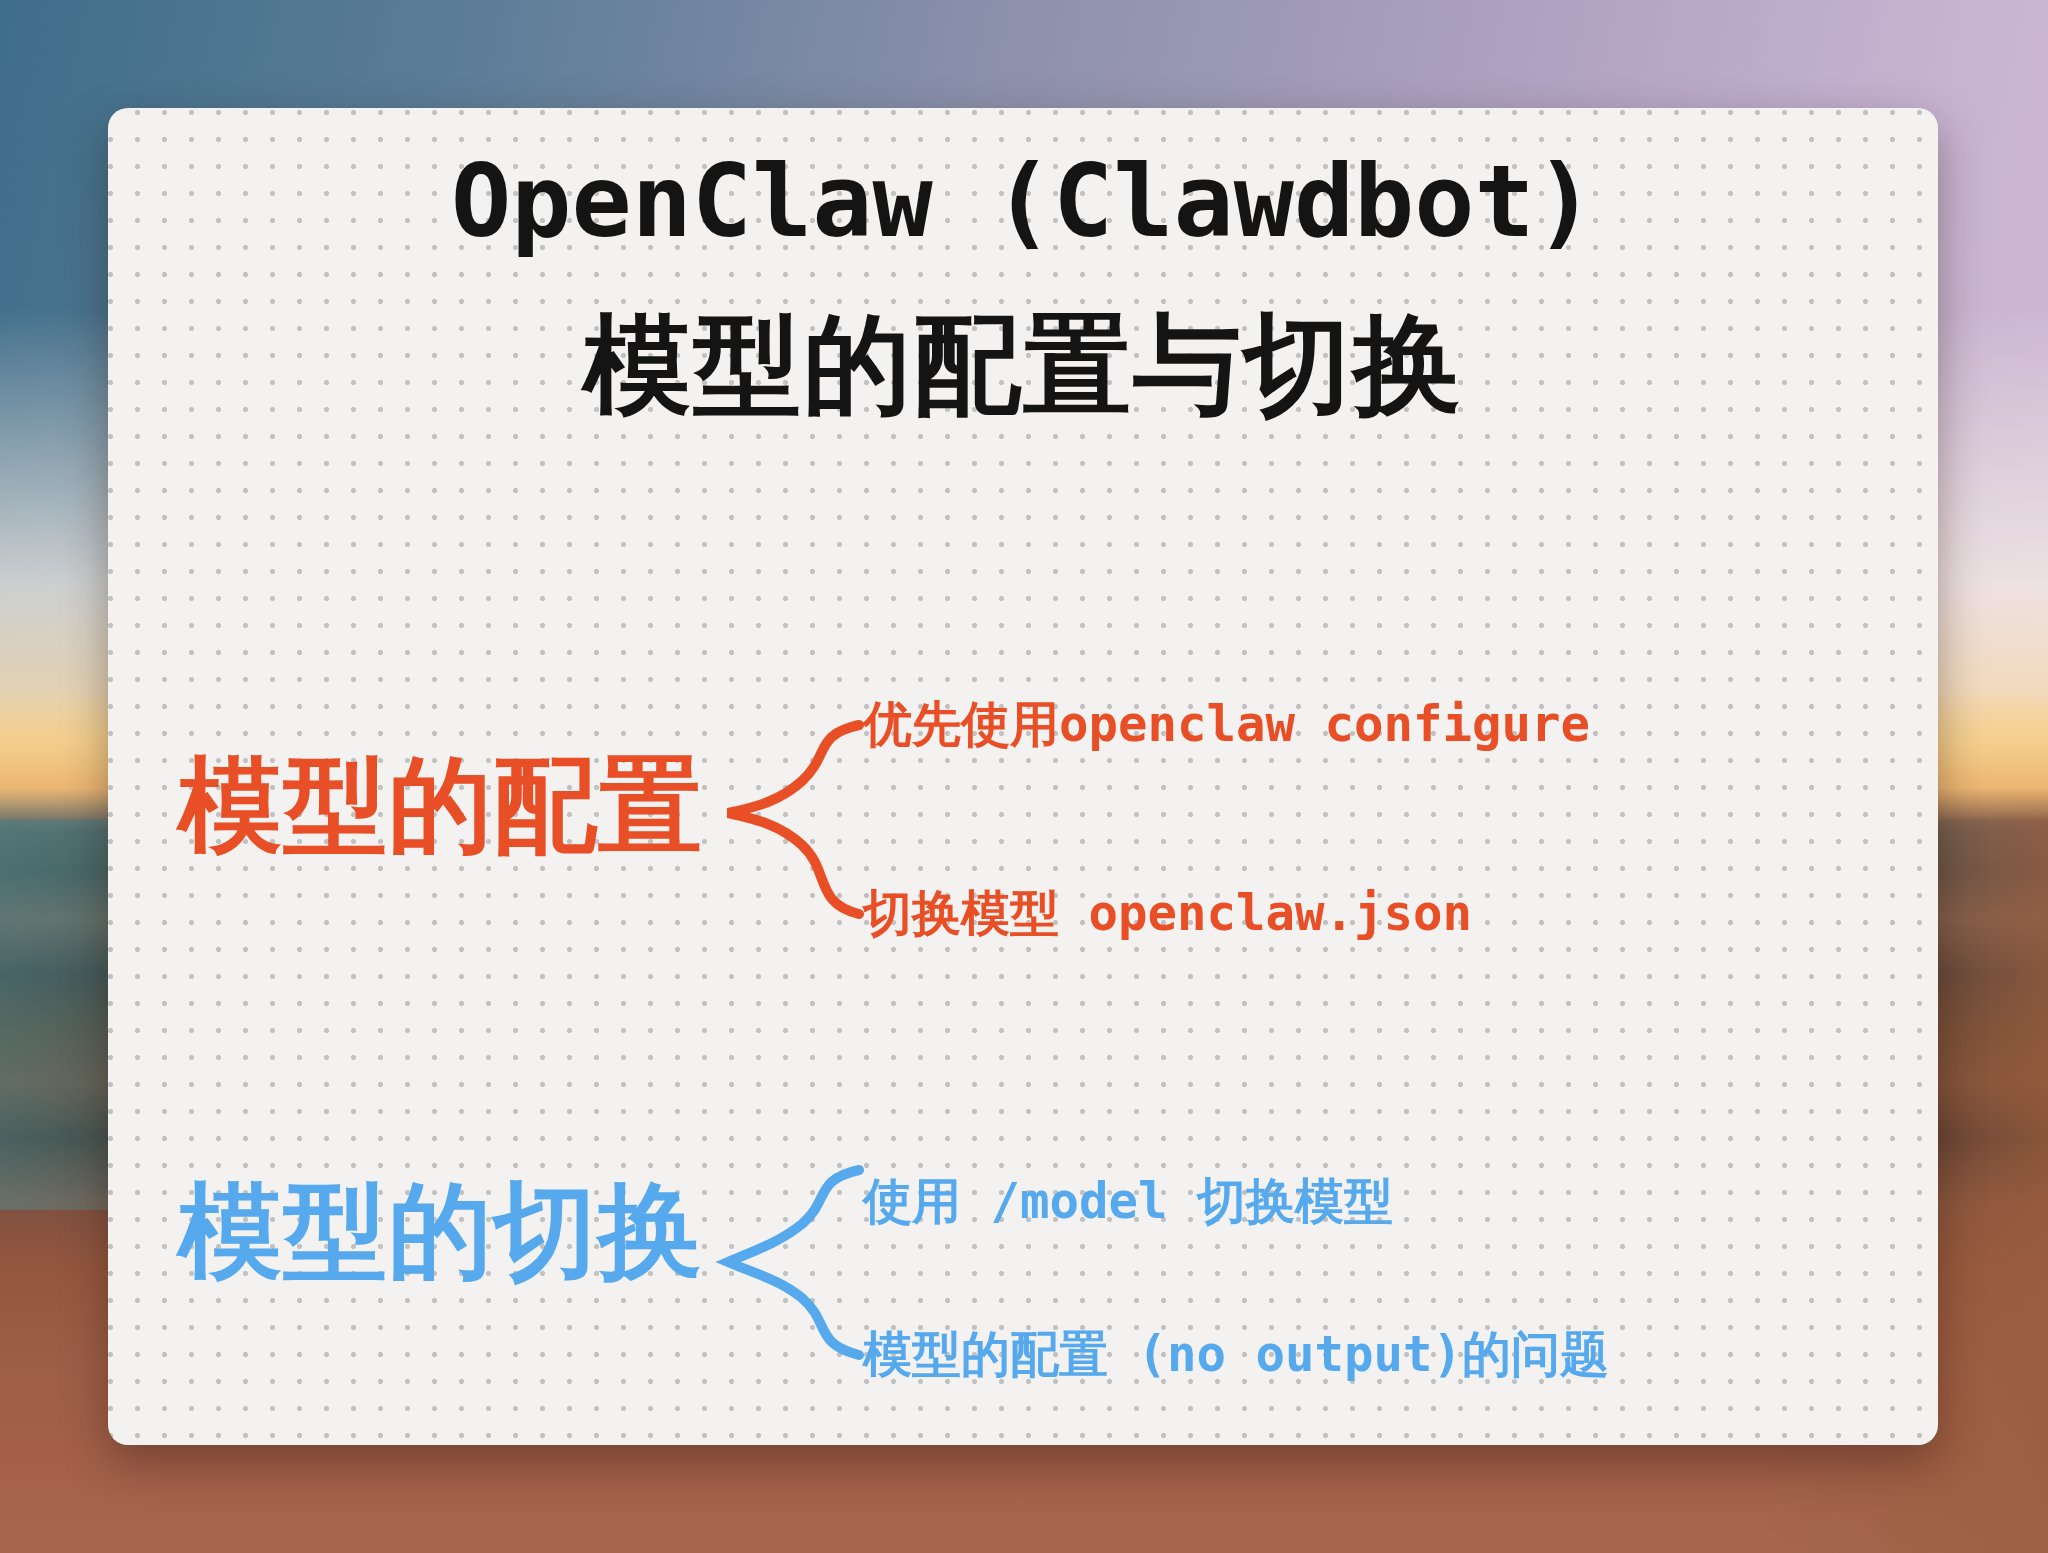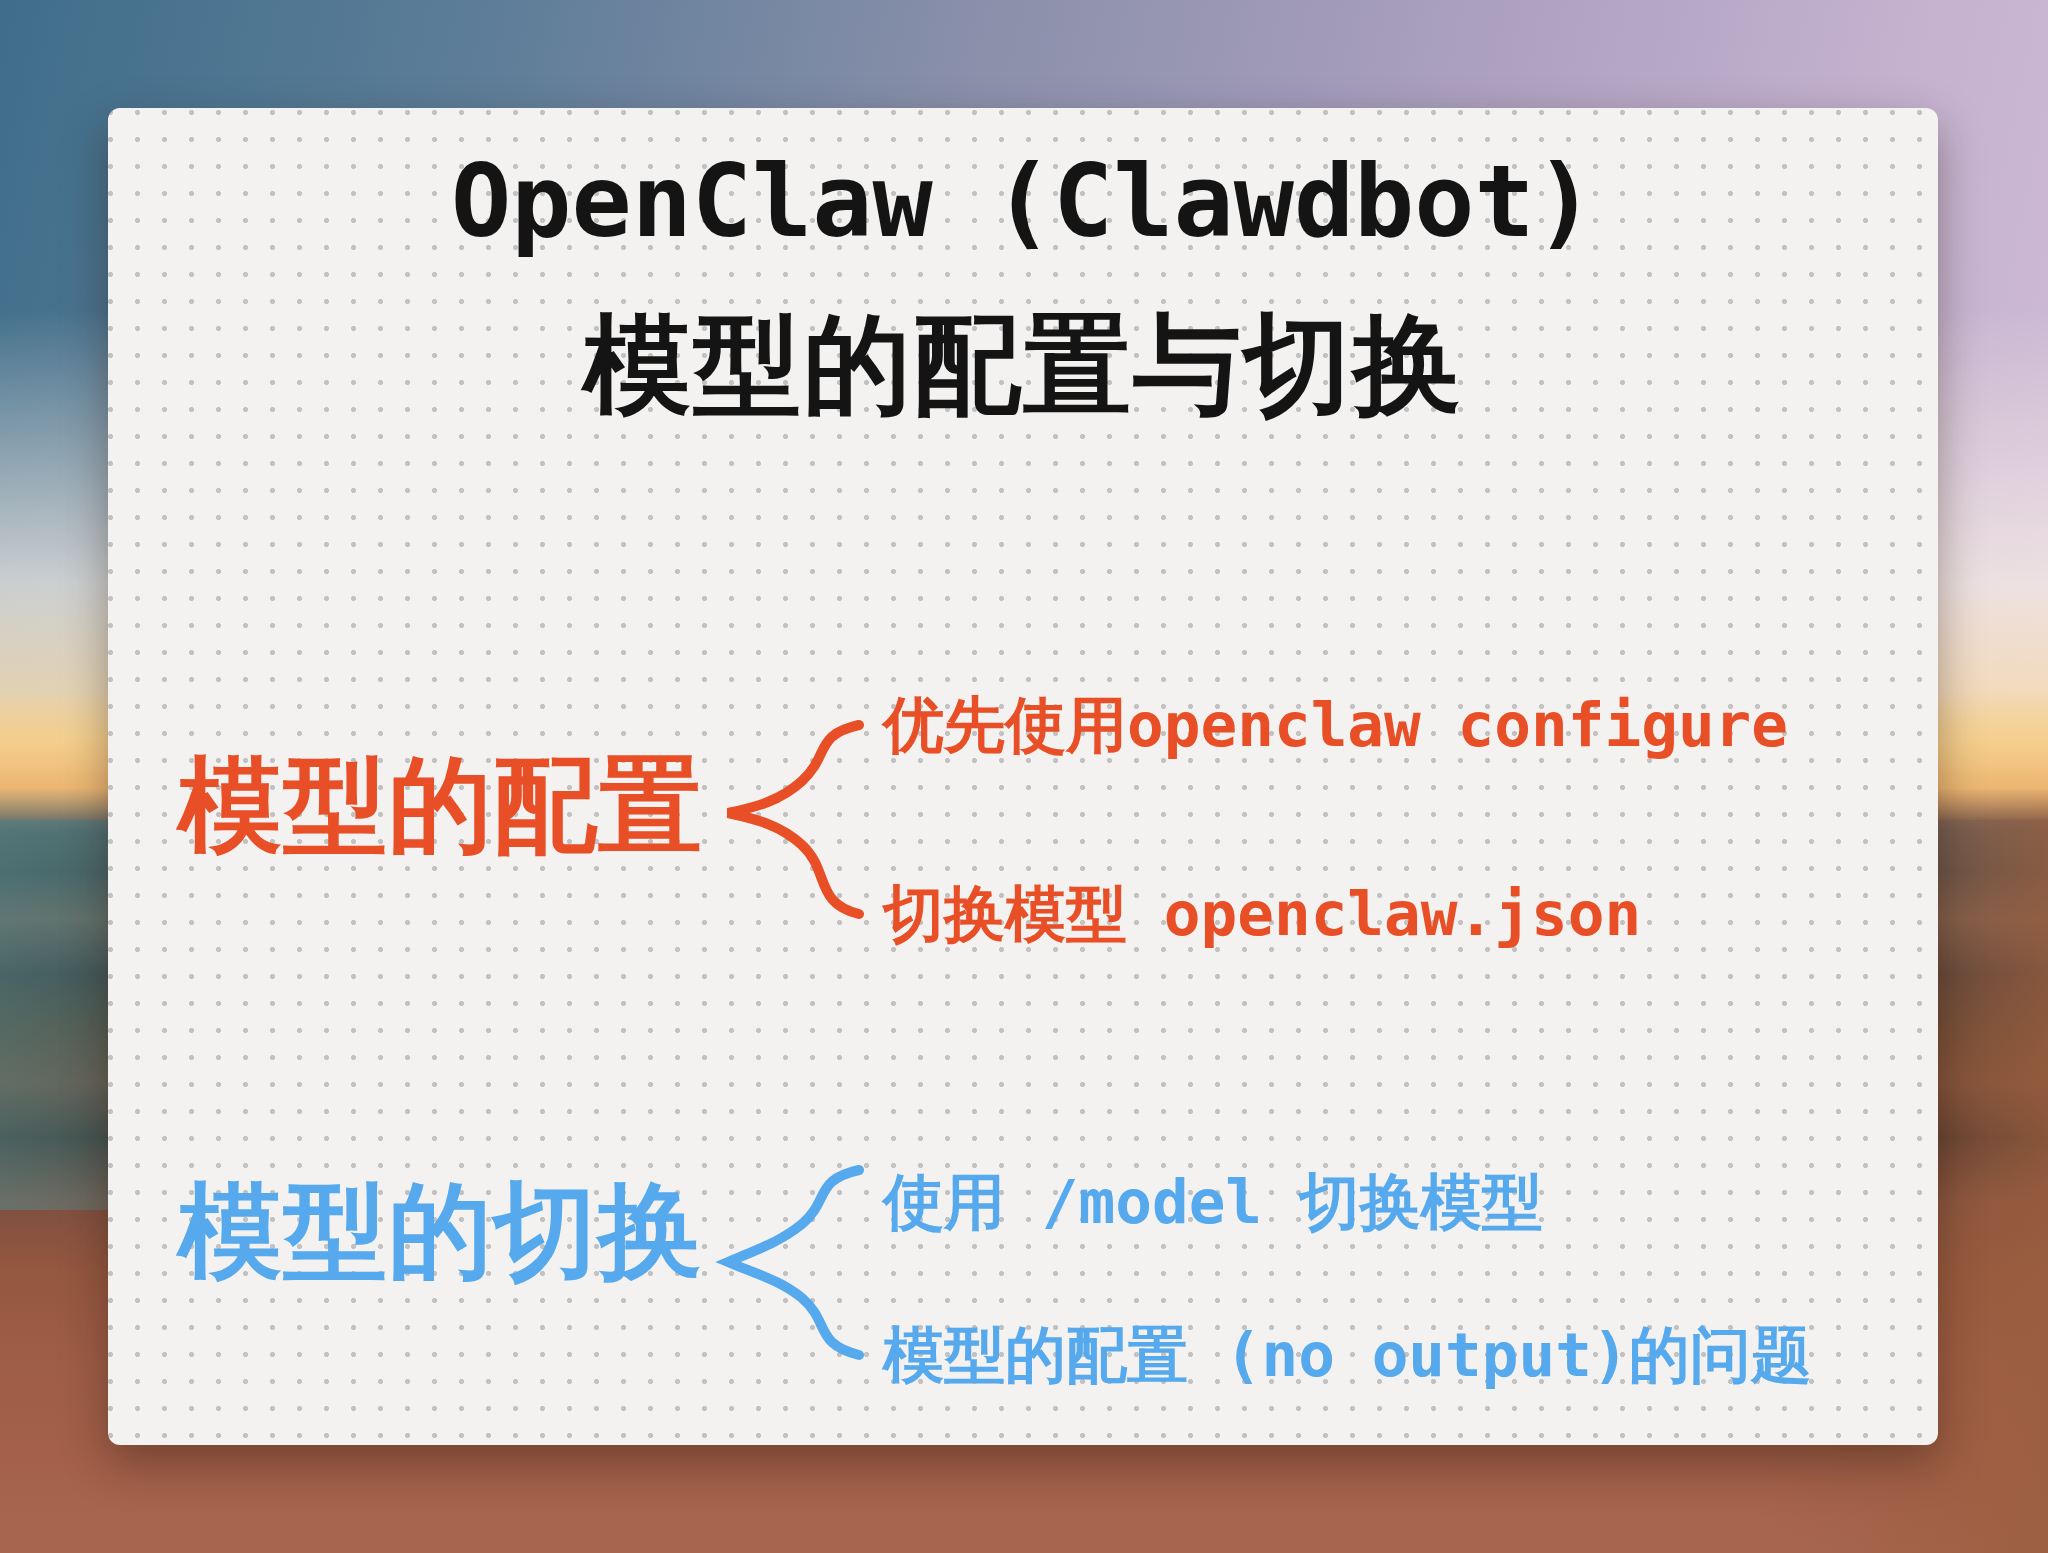--- a/index.html
+++ b/index.html
@@ -25,33 +25,33 @@
   .horizon-band{position:absolute;left:0;right:0;top:690px;height:130px;
     background:linear-gradient(180deg,rgba(244,205,140,0) 0%,rgba(245,205,135,.85) 40%,rgba(238,184,114,.95) 75%,rgba(150,110,80,.4) 100%);}
 
   
   .card{position:absolute;left:108px;top:108px;width:1830px;height:1337px;
     background:
       radial-gradient(circle, var(--dot,#c2c2c2) 2.2px, rgba(0,0,0,0) 2.9px),
       var(--card_bg,#f3f2f0);
     background-size:27px 27px, auto;
     background-position:16px 18px, 0 0;
-    border-radius:12px;
+    border-radius:20px;
     box-shadow:0 18px 45px rgba(40,20,10,.38);}
 
   .title{position:absolute;left:0;top:40px;width:100%;text-align:center;color:var(--title,#141414);}
   .title-line1{font-family:"DejaVu Sans Mono","Liberation Mono",monospace;
     font-size:100px;font-weight:bold;line-height:1.08;letter-spacing:0px;}
   .title-line2{font-family:"DejaVu Sans",sans-serif;
     font-size:108px;font-weight:bold;line-height:1.05;margin-top:52px;letter-spacing:2px;}
 
   .node{position:absolute;left:70px;font-size:104px;font-weight:bold;line-height:116px;
     font-family:Liberation Mono, monospace;letter-spacing:1px;white-space:nowrap;}
-  .branch{position:absolute;left:755px;font-size:61px;font-weight:bold;line-height:76px;
-    font-family:"DejaVu Sans Mono","DejaVu Sans",sans-serif;white-space:nowrap;letter-spacing:0;margin-left:20px;}
+  .branch{position:absolute;left:755px;font-size:49px;font-weight:bold;line-height:76px;
+    font-family:"DejaVu Sans Mono","DejaVu Sans",sans-serif;white-space:nowrap;letter-spacing:0;}
 
   .orange{color:var(--orange,#e84f26);}
   .blue{color:var(--blue,#55a9ec);}
 
   .brace{position:absolute;left:598px;width:165px;height:275px;}
   .brace path{fill:none;stroke:currentColor;stroke-width:10;stroke-linecap:round;}
 
   .node-config{top:647px;}
   .brace-config{top:575px;}
   .branch-config-0{top:579px;}

